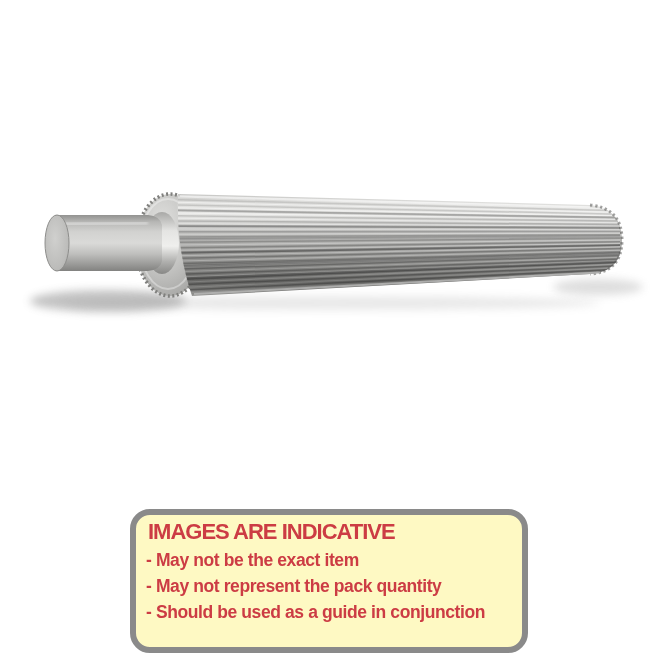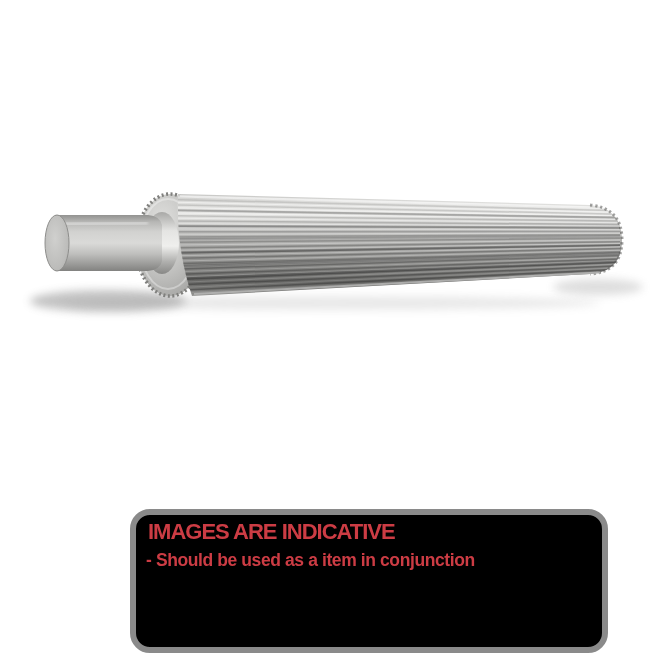--- a/index.html
+++ b/index.html
@@ -10,25 +10,25 @@
     overflow:hidden;
     font-family:"Liberation Sans", sans-serif;
   }
   .photo-stage{
     position:absolute;left:0;top:0;width:670px;height:500px;
   }
   .photo-stage svg{display:block;}
   .disclaimer{
     position:absolute;
     left:130px;top:509px;
-    width:478px;height:144px;
+    width:398px;height:144px;
     box-sizing:border-box;
     border:6px solid #8a8a8a;
     border-radius:20px;
-    background:#000000;
+    background:#fef9c3;
     padding:3px 2px 2px 10px;
     color:#cc3c44;
     overflow:hidden;
   }
   .disclaimer .title{
     font-size:22px;
     font-weight:bold;
     letter-spacing:-1px;
     line-height:28px;
     margin:0 0 1px 2px;
@@ -171,14 +171,16 @@
       <path d="M55,215 L148,215 Q160,216 162,225 L162,261 Q160,270 148,271 L55,271 Z" fill="url(#shaftGrad)"></path>
       <line x1="62" y1="224" x2="148" y2="223" stroke="#ffffff" stroke-opacity="0.55" stroke-width="2.5" filter="url(#blur2)"></line>
       <line x1="60" y1="264" x2="152" y2="264" stroke="#505050" stroke-opacity="0.25" stroke-width="3" filter="url(#blur2)"></line>
       <ellipse cx="57" cy="243" rx="12" ry="28" fill="url(#shaftFaceGrad)" stroke="#8e8e8c" stroke-width="1"></ellipse>
     </g>
   </svg>
 </div>
 
 <div class="disclaimer">
   <div class="title">IMAGES ARE INDICATIVE</div>
-  <div class="line">- Should be used as a item in conjunction</div>
+  <div class="line">- May not be the exact item</div>
+  <div class="line">- May not represent the pack quantity</div>
+  <div class="line">- Should be used as a guide in conjunction</div>
 </div>
 
 </body></html>

